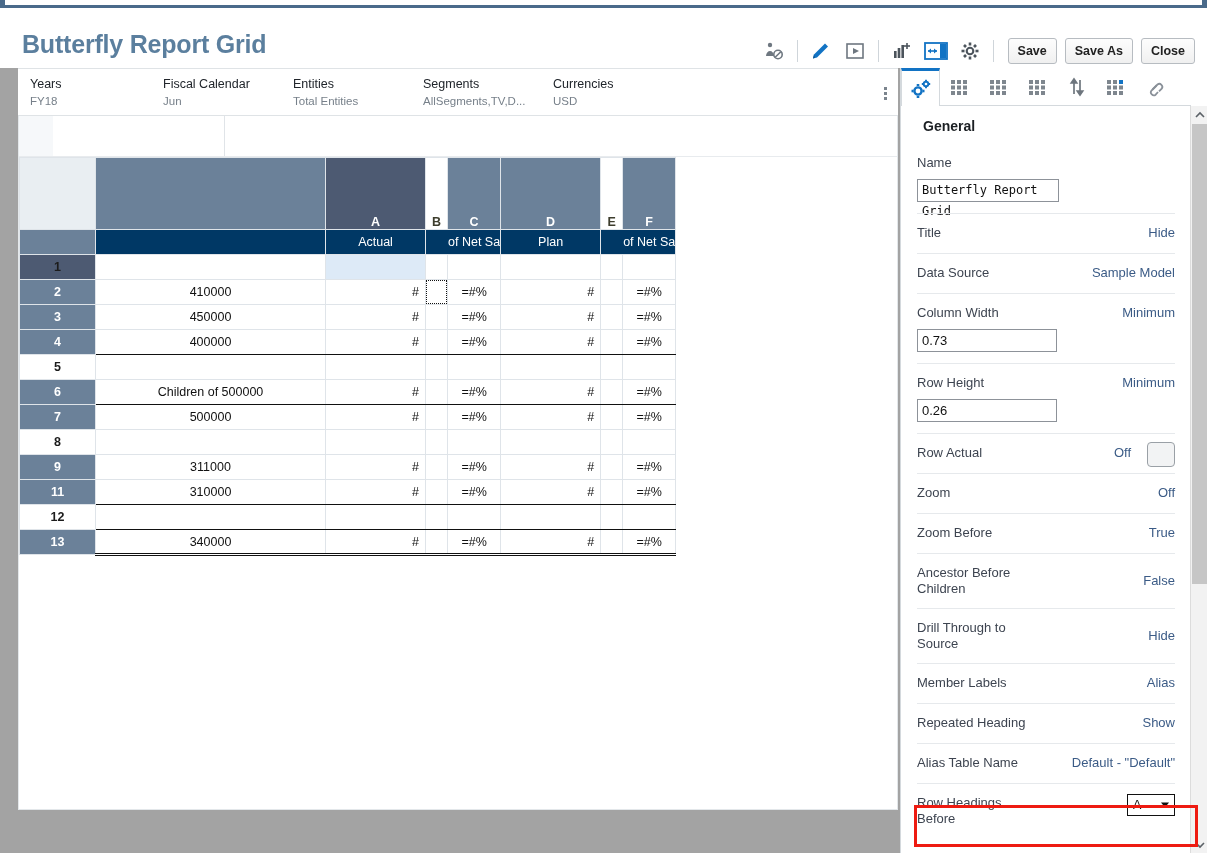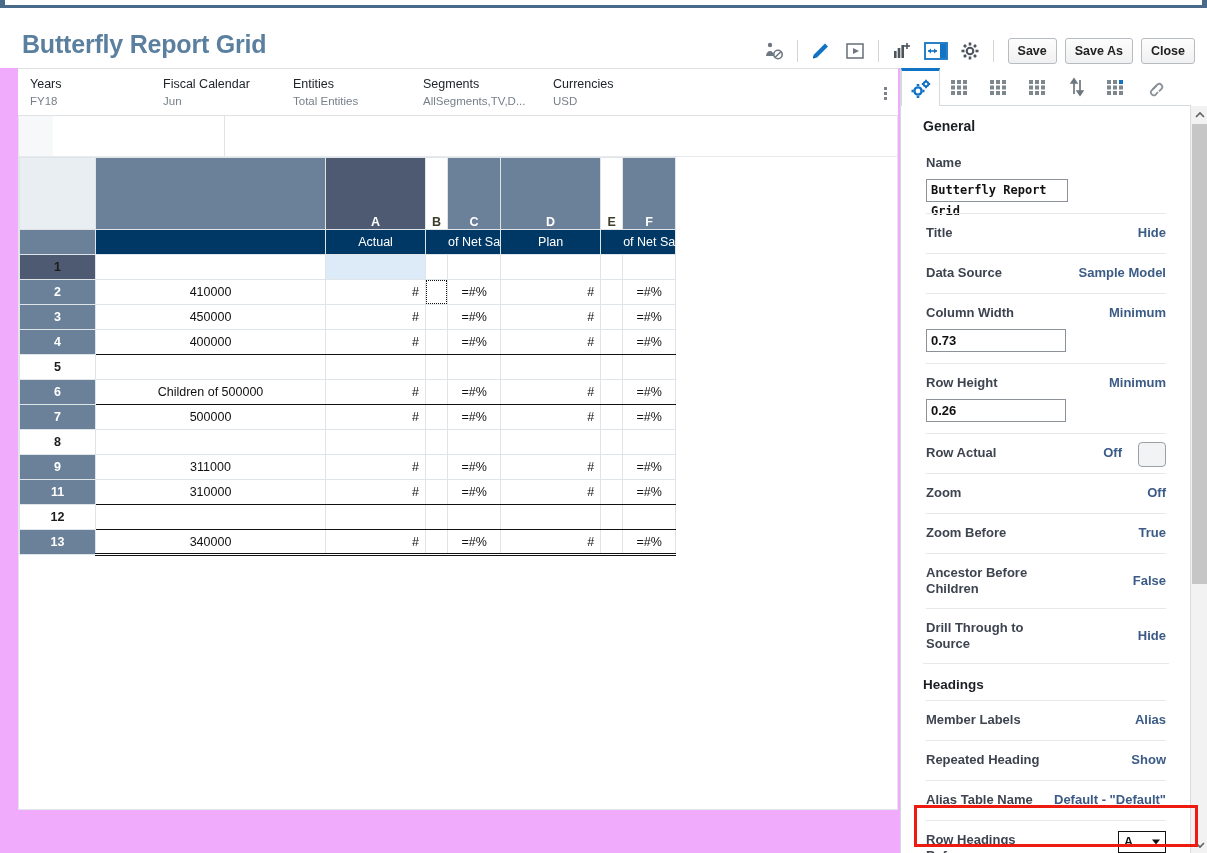--- a/index.html
+++ b/index.html
@@ -6,21 +6,21 @@
   html, body {
     margin: 0; padding: 0;
     width: 1207px; height: 853px;
     overflow: hidden;
     font-family: "Liberation Sans", sans-serif;
     background: #ffffff;
   }
   #root {
     position: relative;
     width: 1207px; height: 853px;
-    background: #f0abfc;
+    background: #a3a3a3;
   }
   .topbar-strip {
     position: absolute; left: 0; top: 0; width: 1207px; height: 8px;
     background: #4a6a8a;
   }
   .topbar-strip .inner {
     position: absolute; left: 5px; top: 0; right: 5px; height: 5px;
     background: #ffffff;
   }
 
@@ -168,24 +168,23 @@
   .rbody {
     position: absolute; left: 0; top: 38px; width: 290px; bottom: 0;
     overflow: hidden;
   }
   .sect-title {
     font-size: 14px; font-weight: bold; color: #1b1f23;
     padding: 12px 0 10px 22px;
   }
   .prow {
     position: relative;
-    margin: 0 25px; padding: 11px 0 11px 0;
+    margin: 0 16px; padding: 11px 0 11px 0;
     border-top: 1px solid #e6e9ec;
     min-height: 40px;
-    font-weight: bold;
   }
   .prow.notop { border-top: none; }
   .plabel { font-size: 13px; color: #3d4450; line-height: 16px; max-width: 150px; }
   .pvalue {
     position: absolute; right: 0; top: 11px;
     font-size: 13px; color: #3b5b86; text-align: center;
     cursor: pointer;
   }
   .pvalue.two { top: 19px; }
   .ptextin {
@@ -684,21 +683,20 @@
       <div class="prow">
         <div class="plabel" style="max-width:110px">Ancestor Before Children</div>
         <div class="pvalue two">False</div>
       </div>
 
       <div class="prow">
         <div class="plabel" style="max-width:110px">Drill Through to Source</div>
         <div class="pvalue two">Hide</div>
       </div>
 
-      <div class="pheading">Headings</div>
 
       <div class="prow">
         <div class="plabel">Member Labels</div>
         <div class="pvalue">Alias</div>
       </div>
 
       <div class="prow">
         <div class="plabel">Repeated Heading</div>
         <div class="pvalue">Show</div>
       </div>

